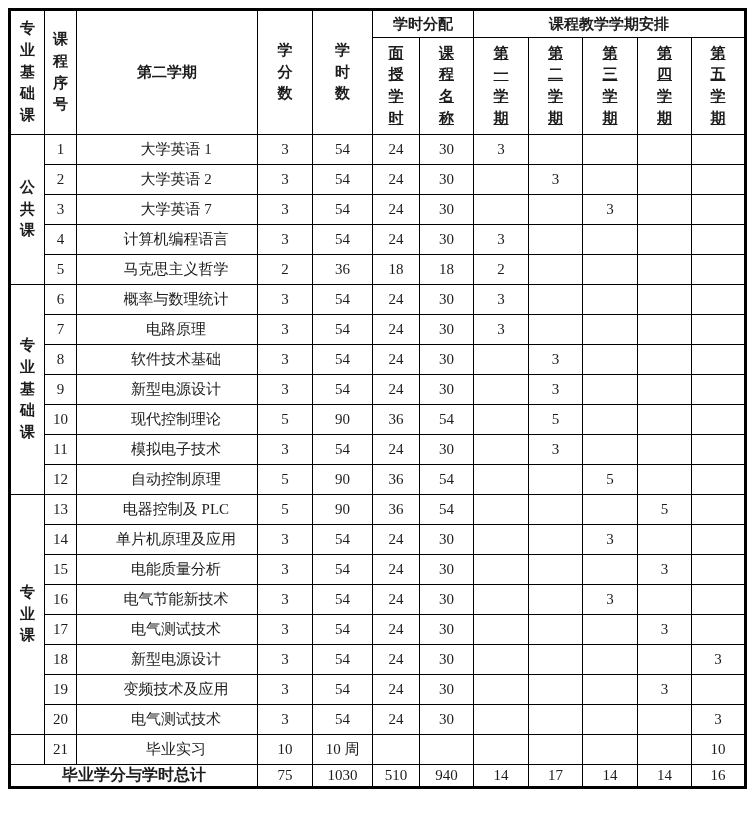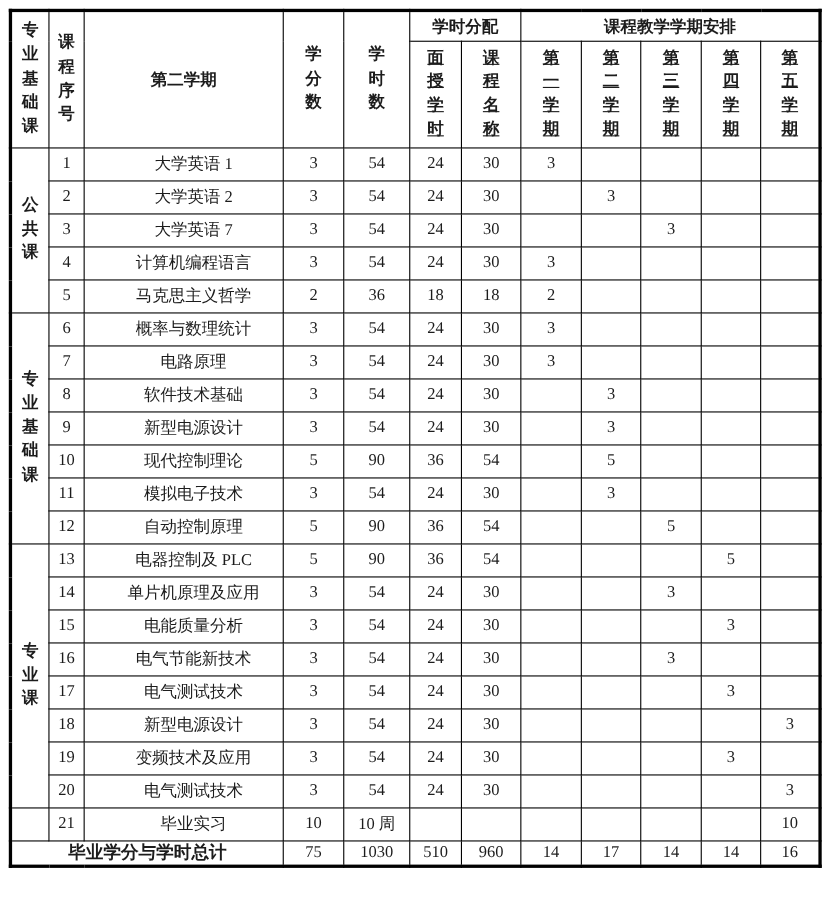--- a/index.html
+++ b/index.html
@@ -396,21 +396,21 @@
           <td></td>
           <td></td>
           <td></td>
           <td>10</td>
         </tr>
         <tr class="total">
           <td class="total-label" colspan="3">毕业学分与学时总计</td>
           <td>75</td>
           <td>1030</td>
           <td>510</td>
-          <td>960</td>
+          <td>940</td>
           <td>14</td>
           <td>17</td>
           <td>14</td>
           <td>14</td>
           <td>16</td>
         </tr>
       </tbody>
   </table>
 </div>
 

